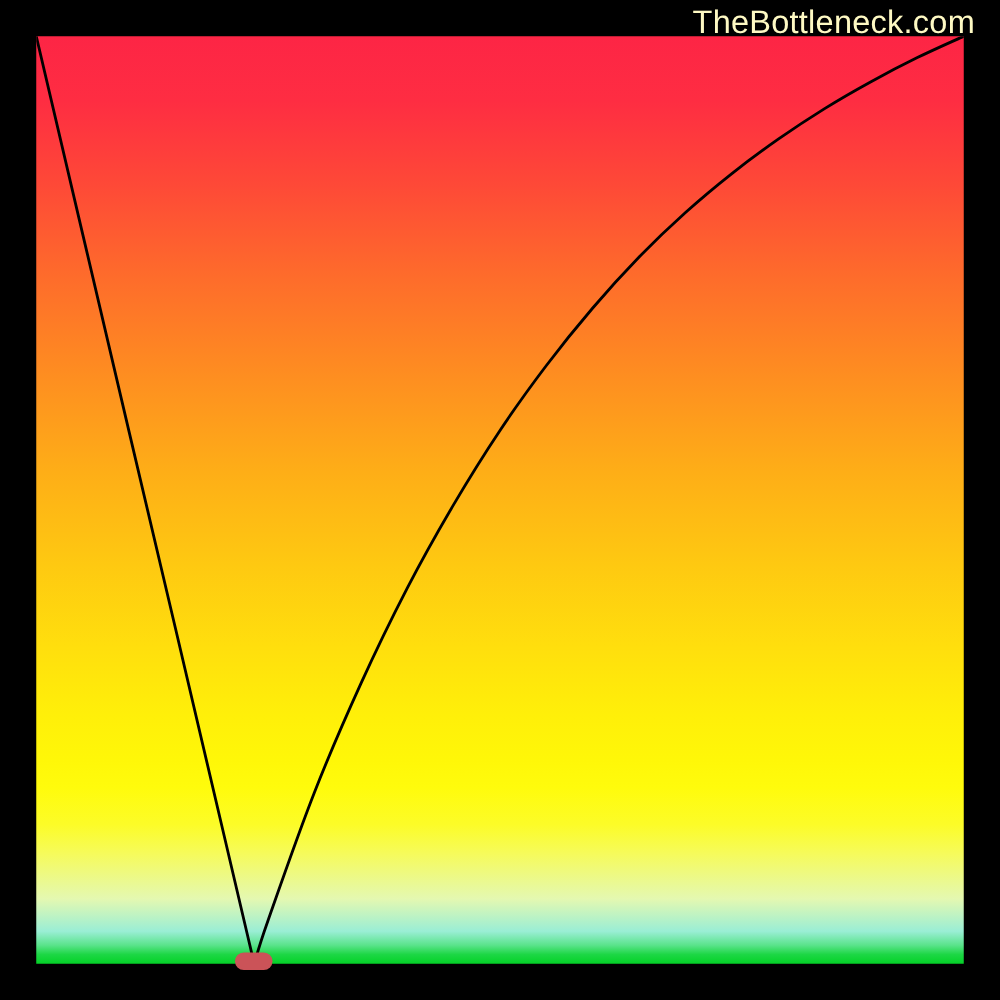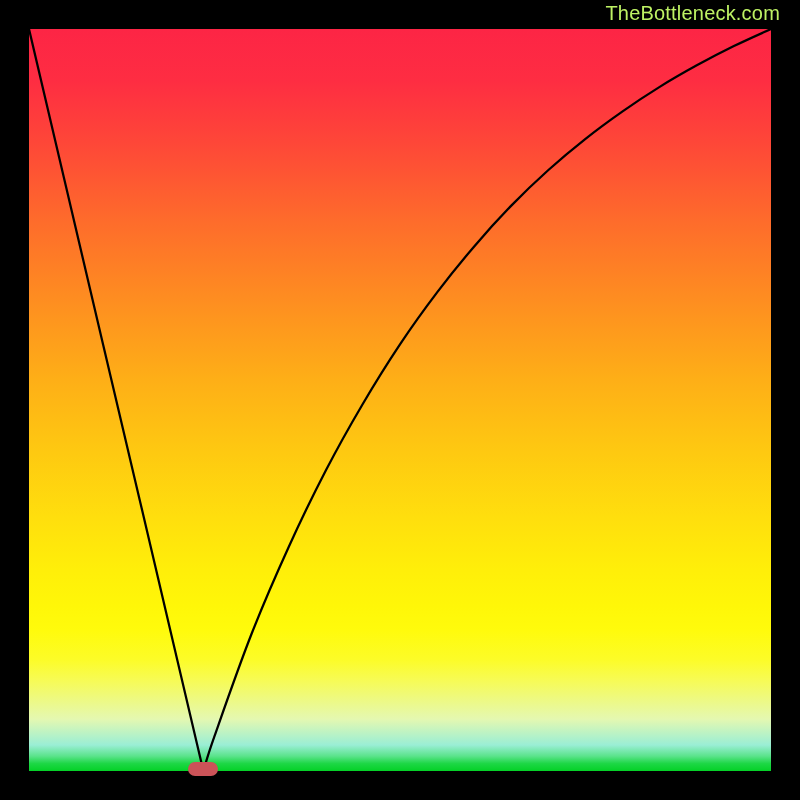--- a/index.html
+++ b/index.html
@@ -14,22 +14,22 @@
   .frame {
     position: relative;
     width: 800px;
     height: 800px;
     background: #000;
   }
   .watermark {
     position: absolute;
     top: 2px;
     right: 20px;
-    color: #bef264;
-    font-size: 20px;
+    color: #fef9c3;
+    font-size: 26px;
     font-weight: 500;
     letter-spacing: 0.2px;
     z-index: 10;
   }
   .plot-outer {
     position: absolute;
     left: 29px;
     top: 29px;
     width: 742px;
     height: 742px;

